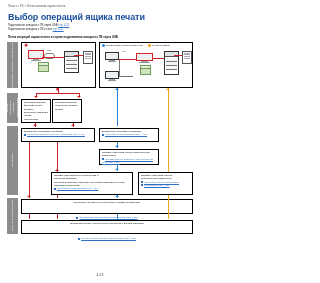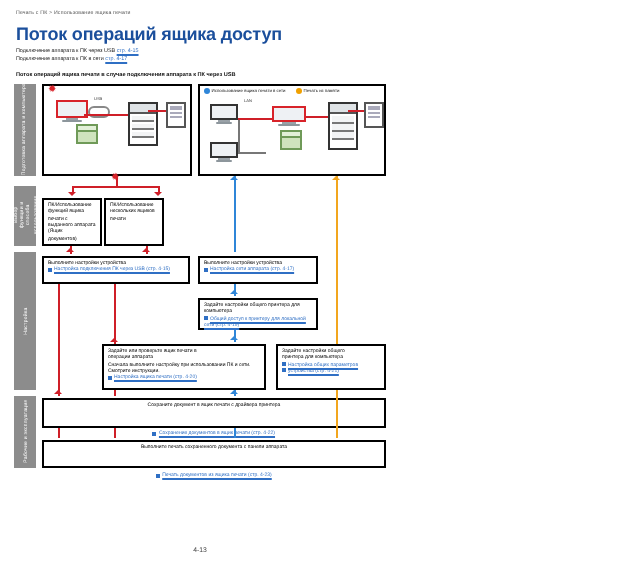--- a/index.html
+++ b/index.html
@@ -91,21 +91,21 @@
   
   .footer{position:absolute;left:0;right:0;bottom:6px;text-align:center;font-size:3.4px;color:#444;}
 </style>
 </head>
 <body>
 
 <div class="page">
 
   <div class="breadcrumb">Печать с ПК &gt; Использование ящика печати</div>
 
-  <div class="title">Поток операций ящика доступ</div>
+  <div class="title">Выбор операций ящика печати</div>
 
   <div class="sublines">
     <div class="subline">
       <span>Подключение аппарата к ПК через USB</span>
       <span class="lnk">стр. 4-15</span>
     </div>
     <div class="subline">
       <span>Подключение аппарата к ПК в сети</span>
       <span class="lnk">стр. 4-17</span>
     </div>

